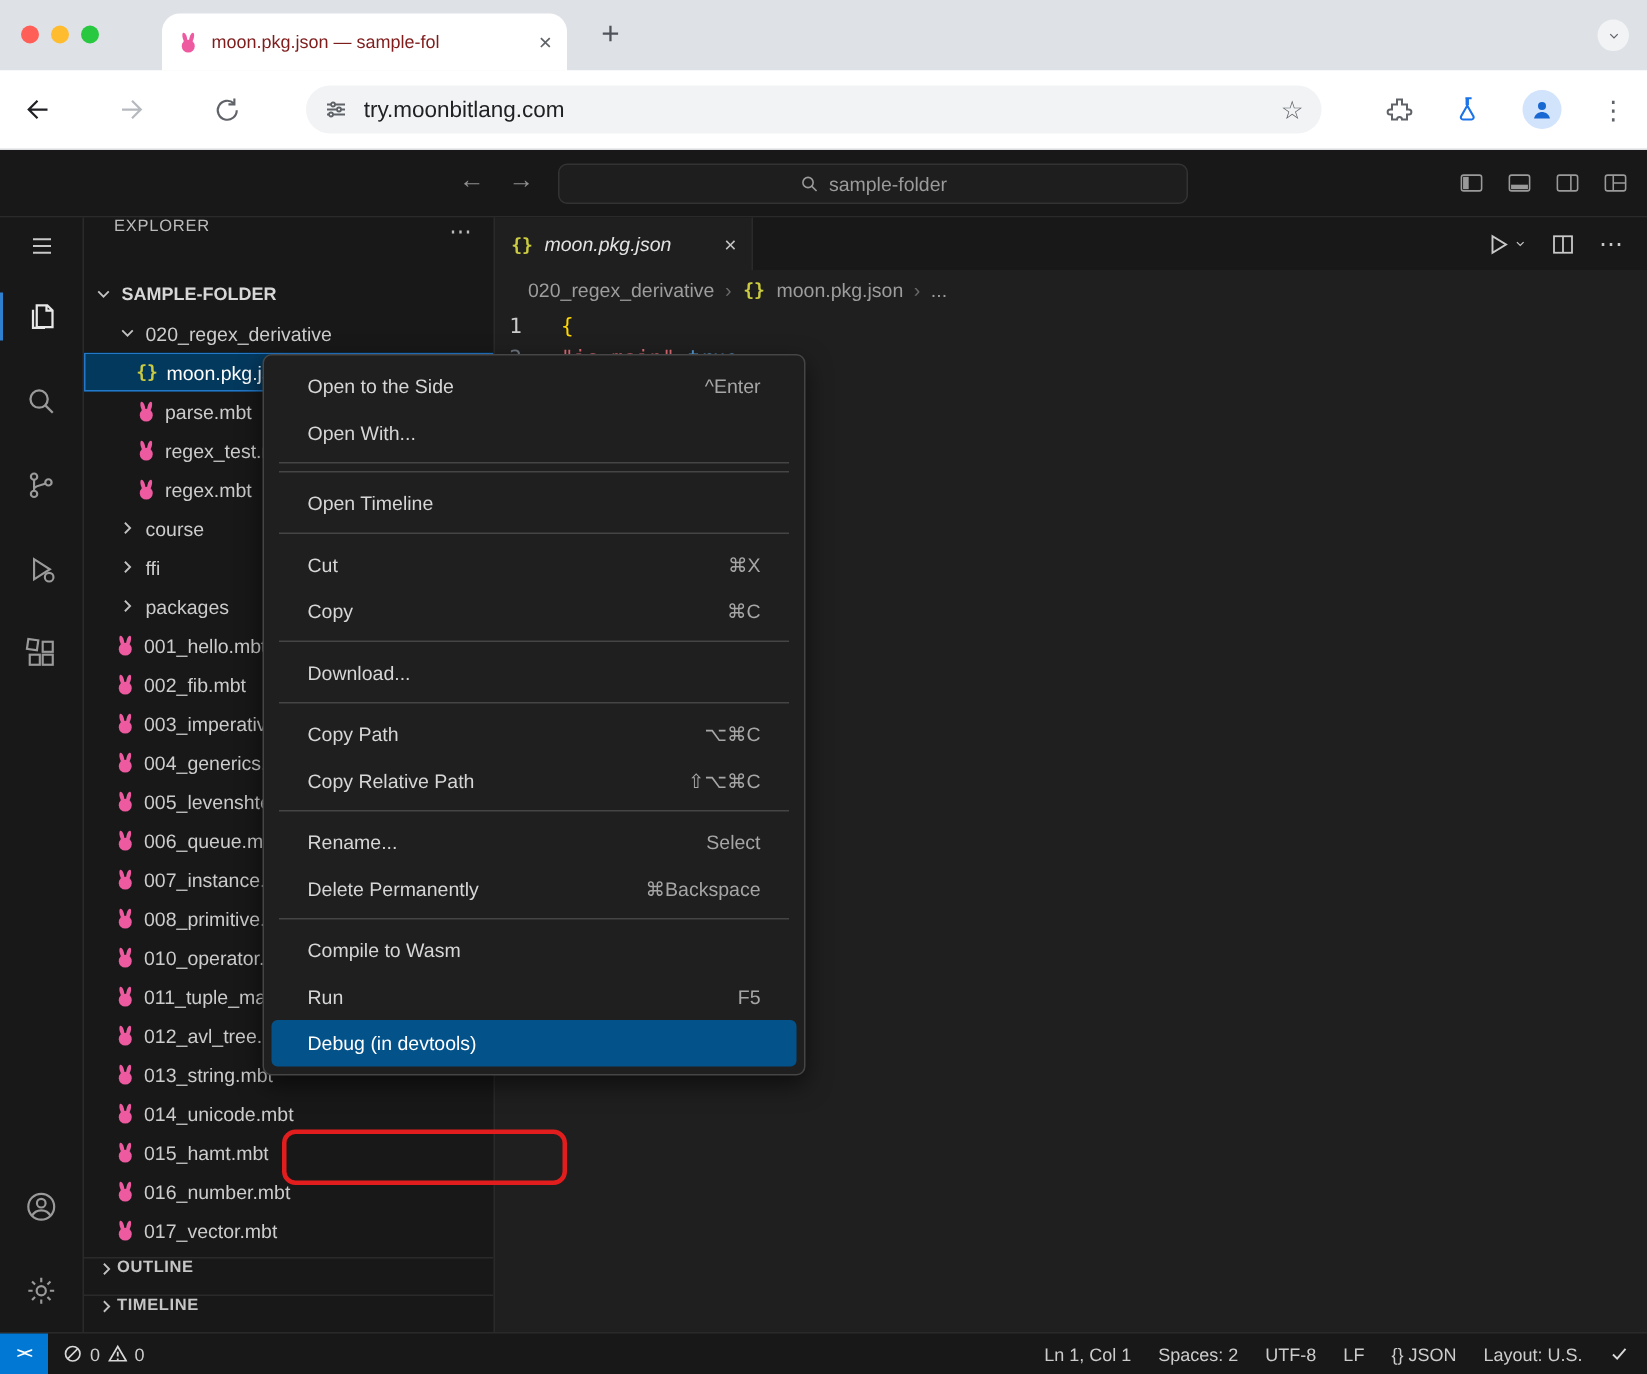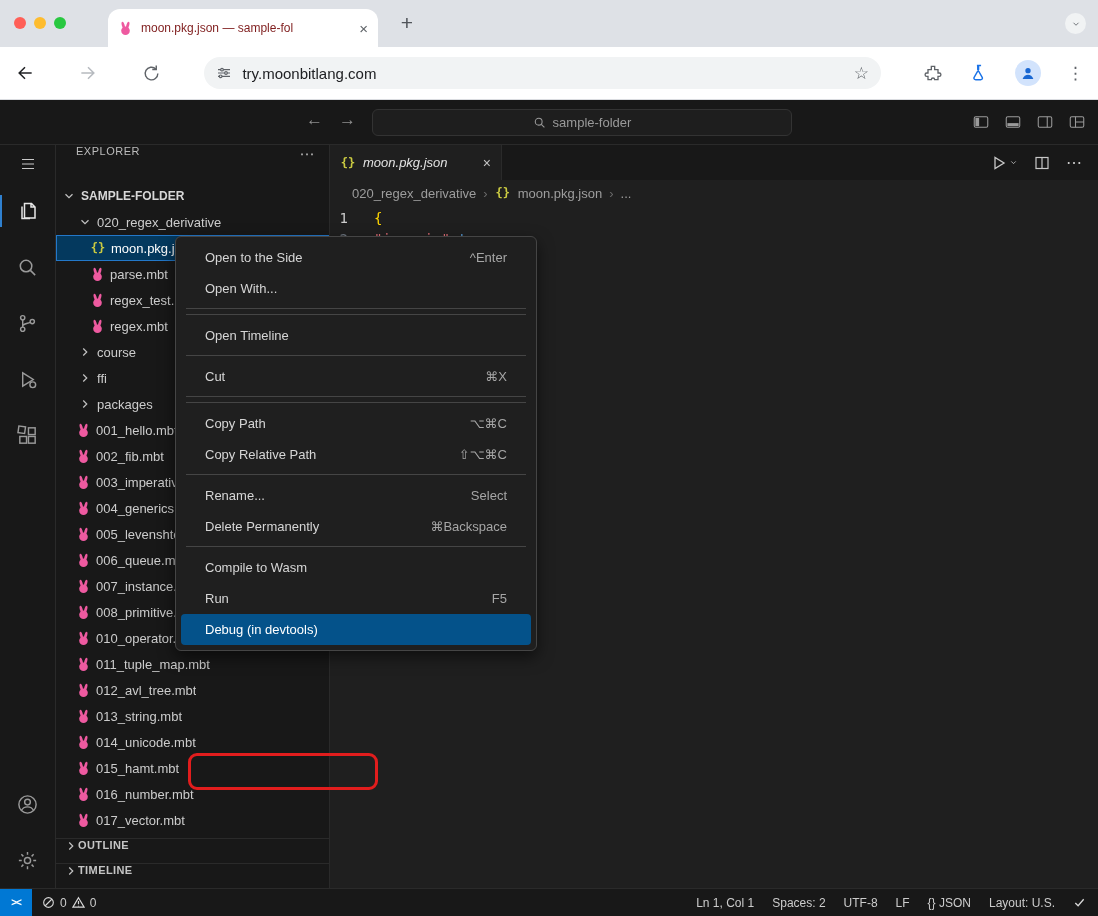--- a/index.html
+++ b/index.html
@@ -521,21 +521,29 @@
       <div class="msep"></div>
       <div class="mi">
         <span class="mlabel">Open Timeline</span>
           <span class="mkey"></span>
       </div>
       <div class="msep"></div>
       <div class="mi">
         <span class="mlabel">Cut</span>
           <span class="mkey">⌘X</span>
       </div>
+      <div class="mi">
+        <span class="mlabel">Copy</span>
+          <span class="mkey">⌘C</span>
+      </div>
       <div class="msep"></div>
+      <div class="mi">
+        <span class="mlabel">Download...</span>
+          <span class="mkey"></span>
+      </div>
       <div class="msep"></div>
       <div class="mi">
         <span class="mlabel">Copy Path</span>
           <span class="mkey">⌥⌘C</span>
       </div>
       <div class="mi">
         <span class="mlabel">Copy Relative Path</span>
           <span class="mkey">⇧⌥⌘C</span>
       </div>
       <div class="msep"></div>

